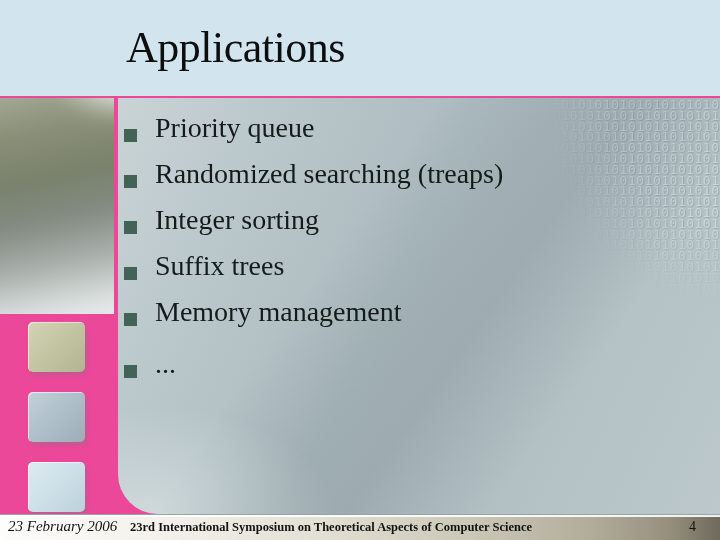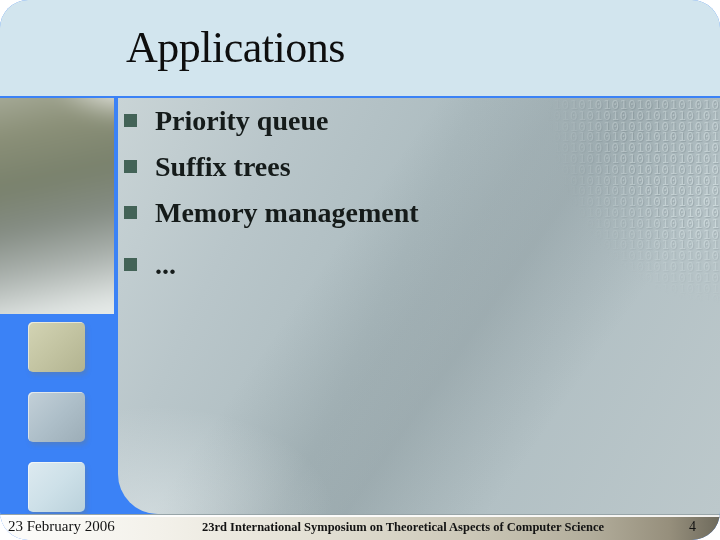--- a/index.html
+++ b/index.html
@@ -1,20 +1,19 @@
 <!DOCTYPE html>
 <html><head>
 <meta charset="utf-8">
 <style>
   html,body { margin:0; padding:0; }
   .slide {
     position:relative; width:720px; height:540px; overflow:hidden;
-    background:#3b82f6;
+    background:#ec4899;
     font-family:"Liberation Serif","DejaVu Serif",serif;
-    border-radius:28px;
   }
   
   .top-band {
     position:absolute; left:0; top:0; width:720px; height:96px;
     background:#d2e5ee;
   }
   .slide-title {
     position:absolute; left:126px; top:22px;
     font-size:44px; color:#0e0e0e; letter-spacing:-0.5px; white-space:nowrap;
   }
@@ -56,38 +55,38 @@
     font-size:13px; line-height:10.8px; letter-spacing:0.5px;
     color:rgba(219,231,233,0.62);
     text-shadow:1px 1px 1px rgba(108,124,128,0.35);
     -webkit-mask-image: radial-gradient(ellipse 112% 118% at 100% 0%, #000 48%, transparent 80%);
     mask-image: radial-gradient(ellipse 112% 118% at 100% 0%, #000 48%, transparent 80%);
   }
   
   .bullet-list {
     position:absolute; left:6px; top:0; margin:0; padding:0; list-style:none;
   }
-  .bullet-item { display:flex; align-items:center; height:46px;font-weight:bold; }
+  .bullet-item { display:flex; align-items:flex-end; height:46px; }
   .bullet-item:last-child { margin-top:6px; }
   .bullet-square {
     width:13px; height:13px; background:#436357; margin:0 18px 2px 0; flex:none;
   }
   .bullet-text { font-size:28px; color:#151b1a; white-space:nowrap; }
   
   .footer {
     position:absolute; left:0; top:514px; width:720px; height:26px;
     background:linear-gradient(to right,#fdfdfc 0%,#f3f1ea 22%,#e2dfd3 45%,#ccc8b8 65%,#b2ad9b 82%,#968f7c 93%,#6e6a5c 100%);
     border-top:1px solid #98a5a8;
     box-shadow: inset 0 2px 0 rgba(255,255,255,0.9);
   }
   .footer-date {
-    position:absolute; left:8px; top:3px; font-size:15px; color:#131313; white-space:nowrap;
+    position:absolute; left:8px; top:3px; font-size:15px; color:#131313; white-space:nowrap;font-style:italic;
   }
   .footer-conf {
-    position:absolute; left:130px; right:44px; top:5px; text-align:center;
+    position:absolute; left:130px; right:44px; top:5px; text-align:left;
     font-size:12.5px; font-weight:bold; color:#131313; white-space:nowrap;
   }
   .footer-page {
     position:absolute; right:24px; top:4px; font-size:14px; color:#131313;
   }
 </style>
 </head>
 <body>
 
 <div class="slide">
@@ -128,20 +127,28 @@
       </div>
     <div class="panel-shadow"></div>
 
     <ul class="bullet-list">
       <li class="bullet-item">
         <span class="bullet-square"></span>
         <span class="bullet-text">Priority queue</span>
       </li>
       <li class="bullet-item">
         <span class="bullet-square"></span>
+        <span class="bullet-text">Randomized searching (treaps)</span>
+      </li>
+      <li class="bullet-item">
+        <span class="bullet-square"></span>
+        <span class="bullet-text">Integer sorting</span>
+      </li>
+      <li class="bullet-item">
+        <span class="bullet-square"></span>
         <span class="bullet-text">Suffix trees</span>
       </li>
       <li class="bullet-item">
         <span class="bullet-square"></span>
         <span class="bullet-text">Memory management</span>
       </li>
       <li class="bullet-item">
         <span class="bullet-square"></span>
         <span class="bullet-text">...</span>
       </li>

